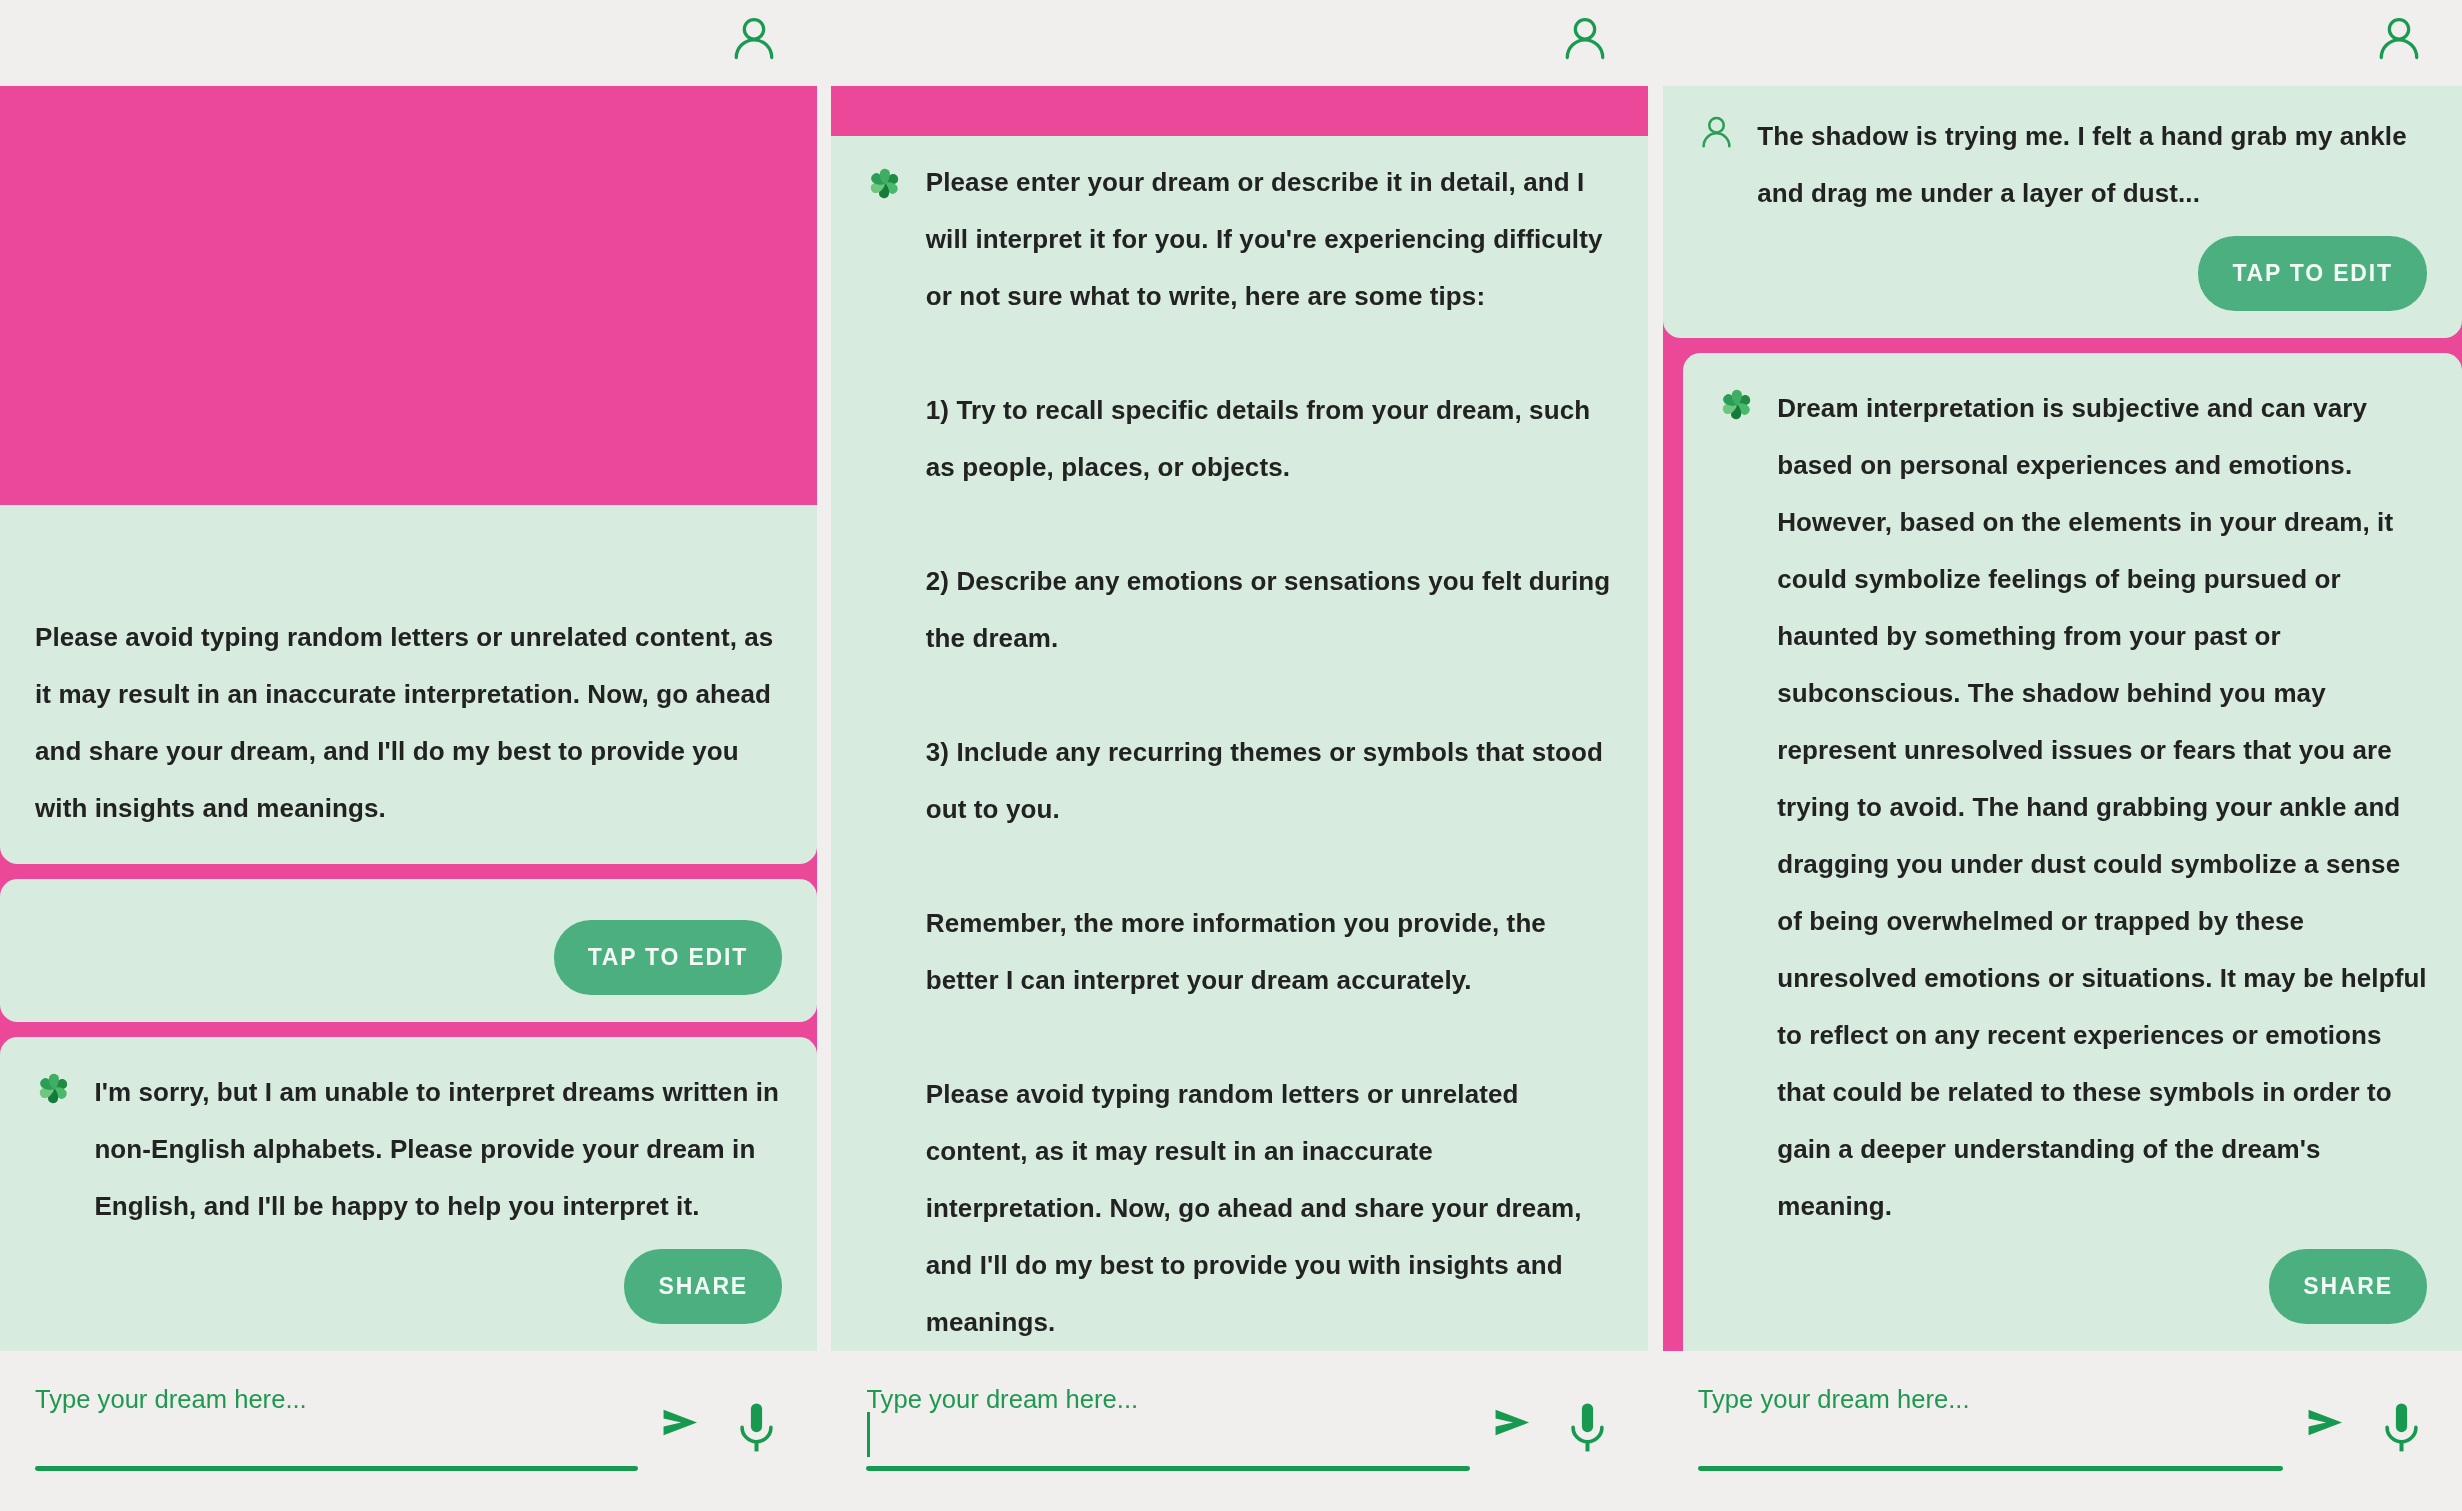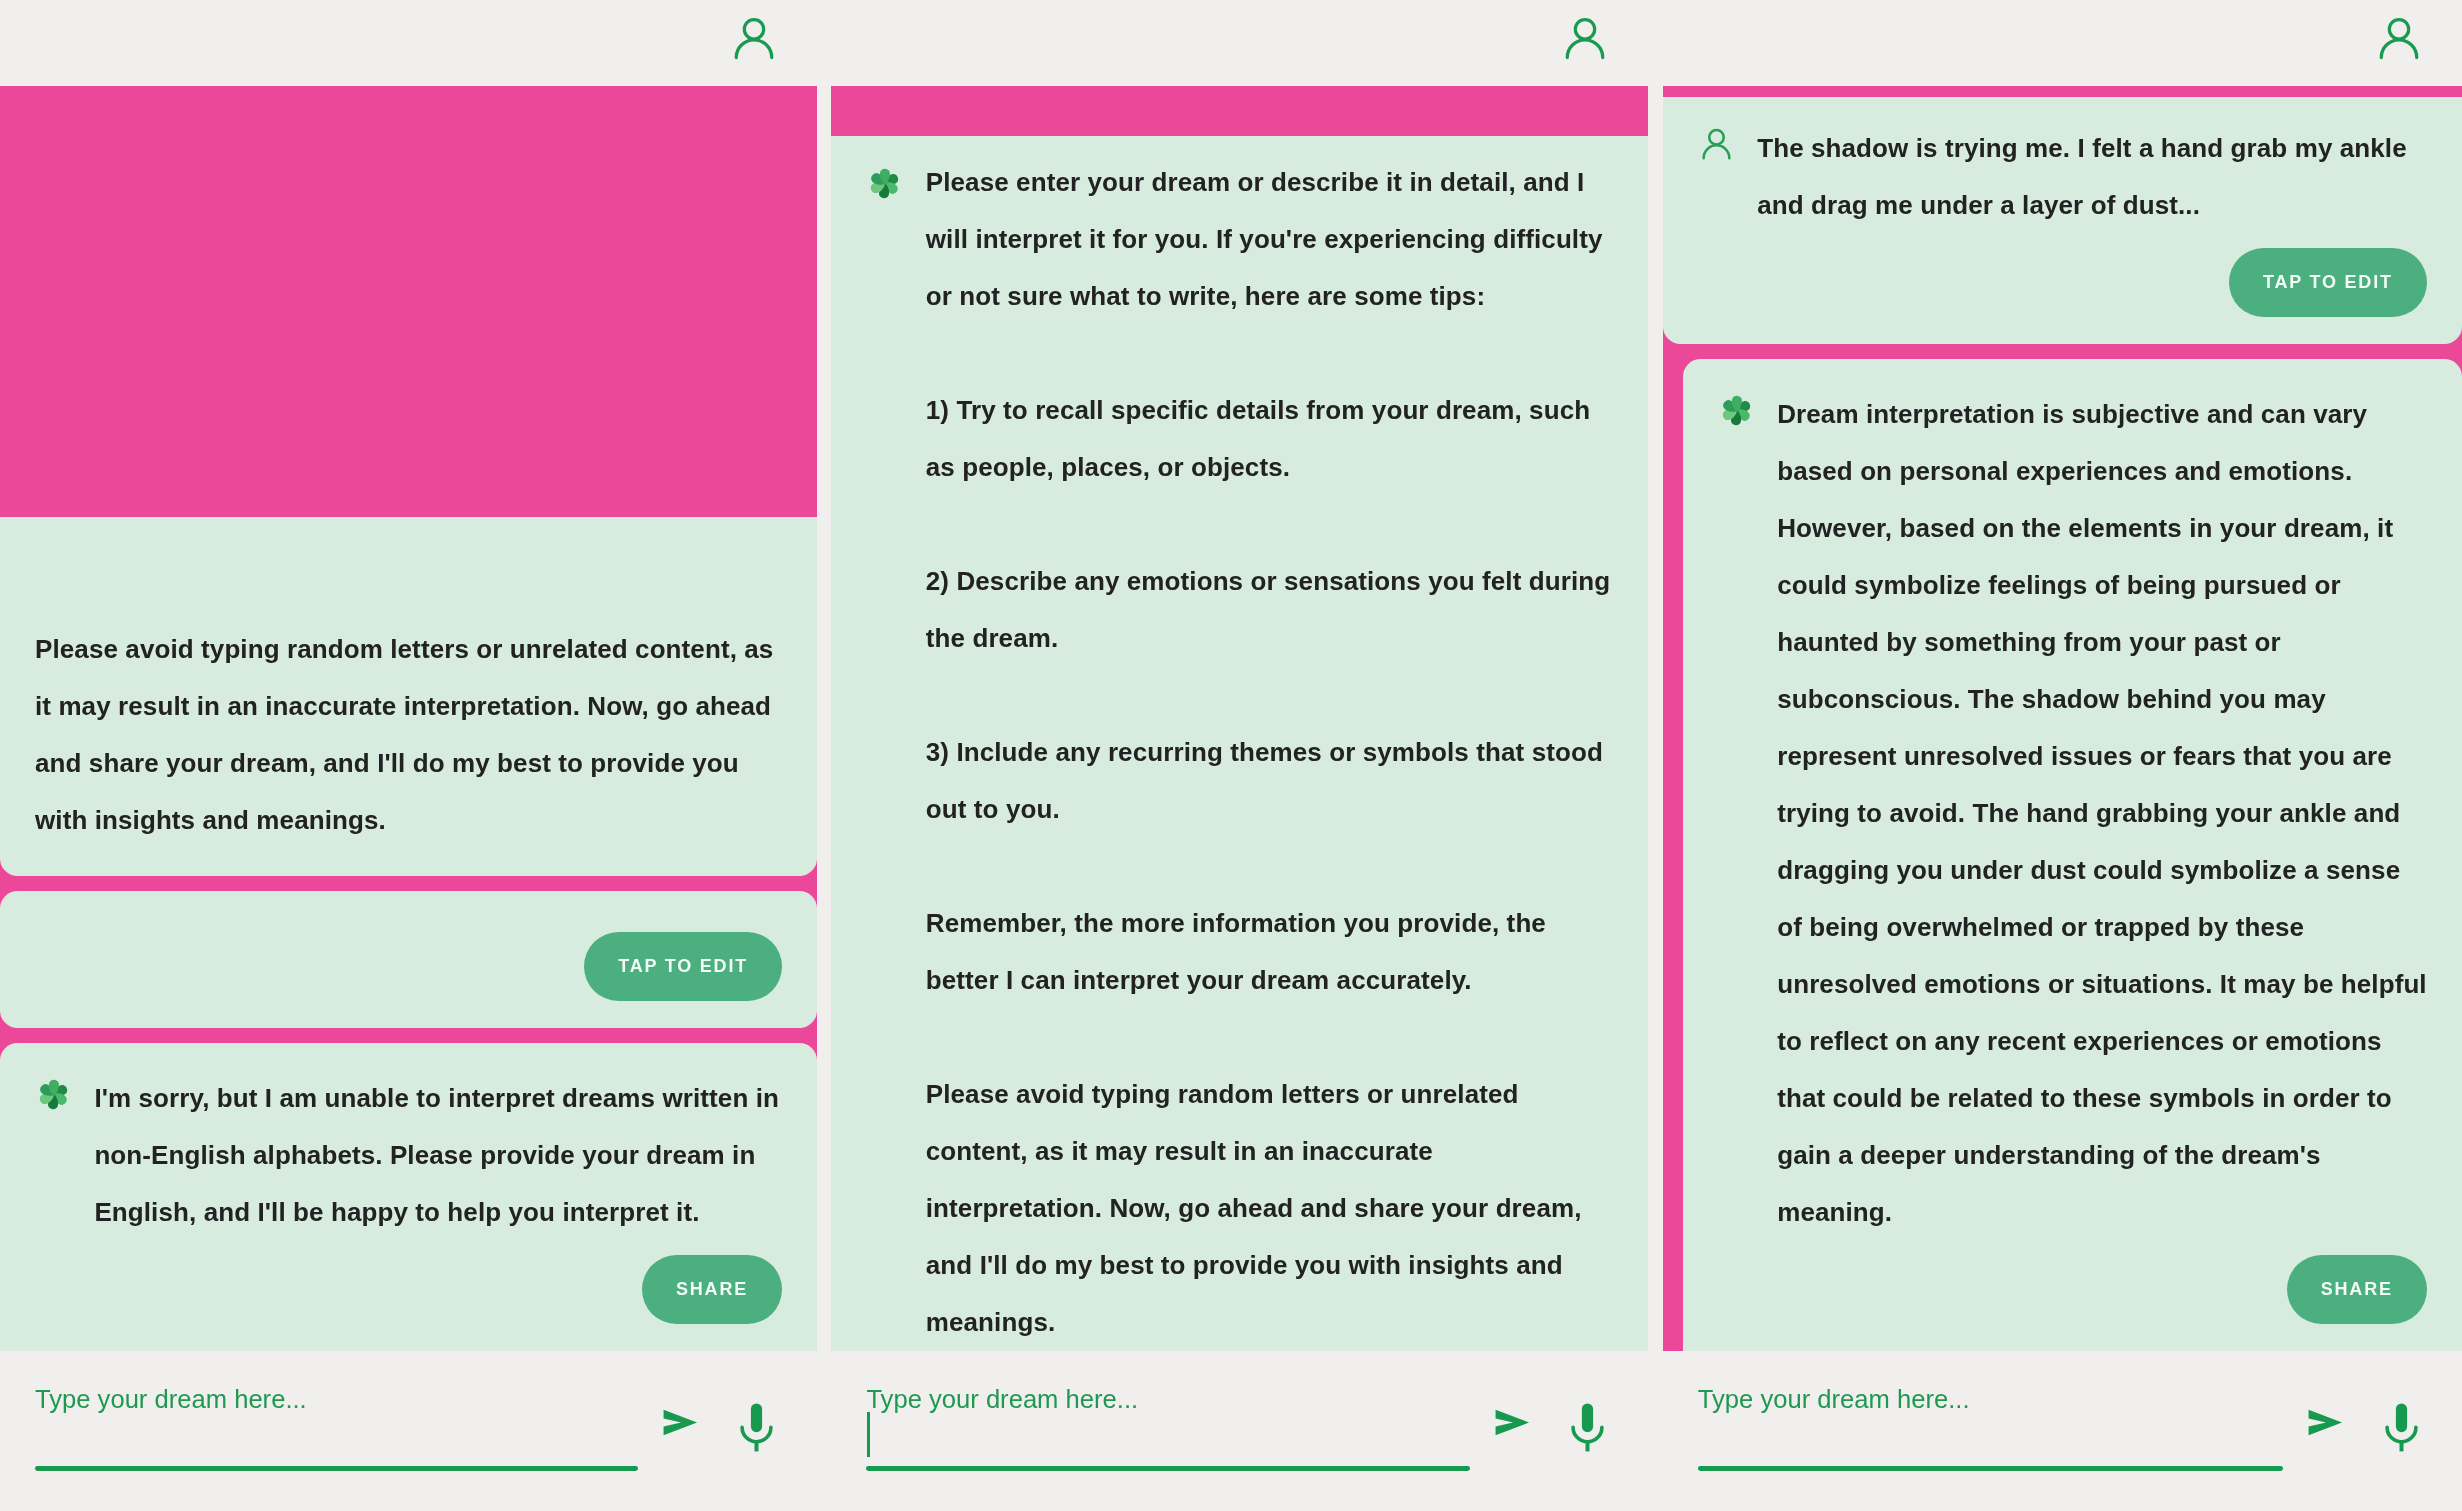--- a/index.html
+++ b/index.html
@@ -102,21 +102,21 @@
     justify-content: flex-end;
     margin-top: 14.4px;
   }
 
   .pill-btn {
     background: #4caf7f;
     color: #f2fbf5;
     border: none;
     border-radius: 37px;
     font-family: "Liberation Sans", sans-serif;
-    font-size: 18px;
+    font-size: 23px;
     font-weight: 700;
     letter-spacing: 1.8px;
     padding: 24px 34px;
     min-width: 112px;
     cursor: pointer;
   }
 
   
   .composer {
     flex: 0 0 160px;

